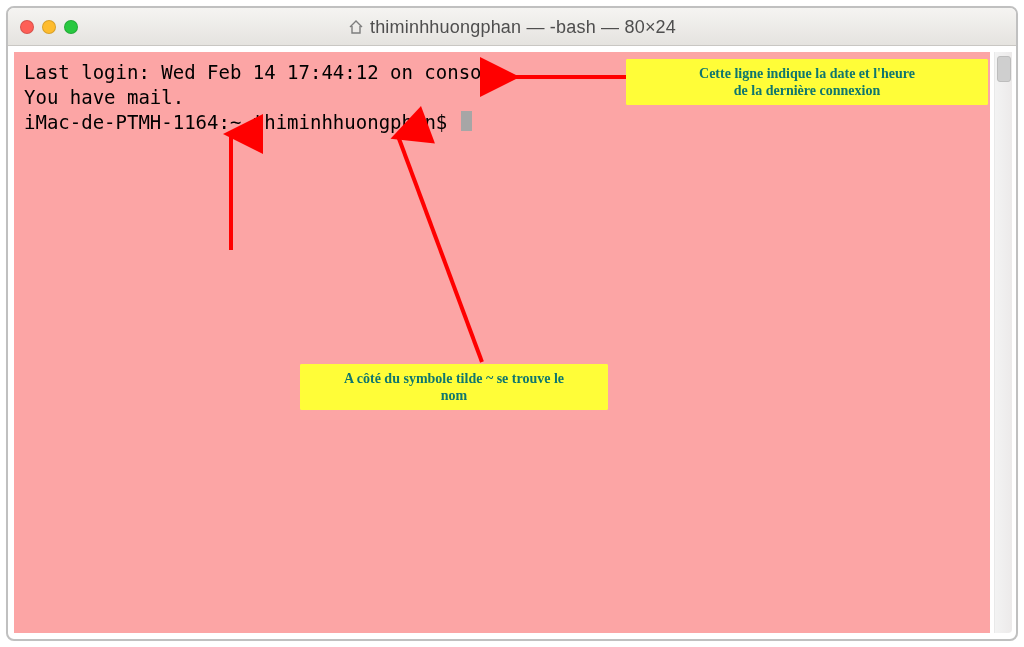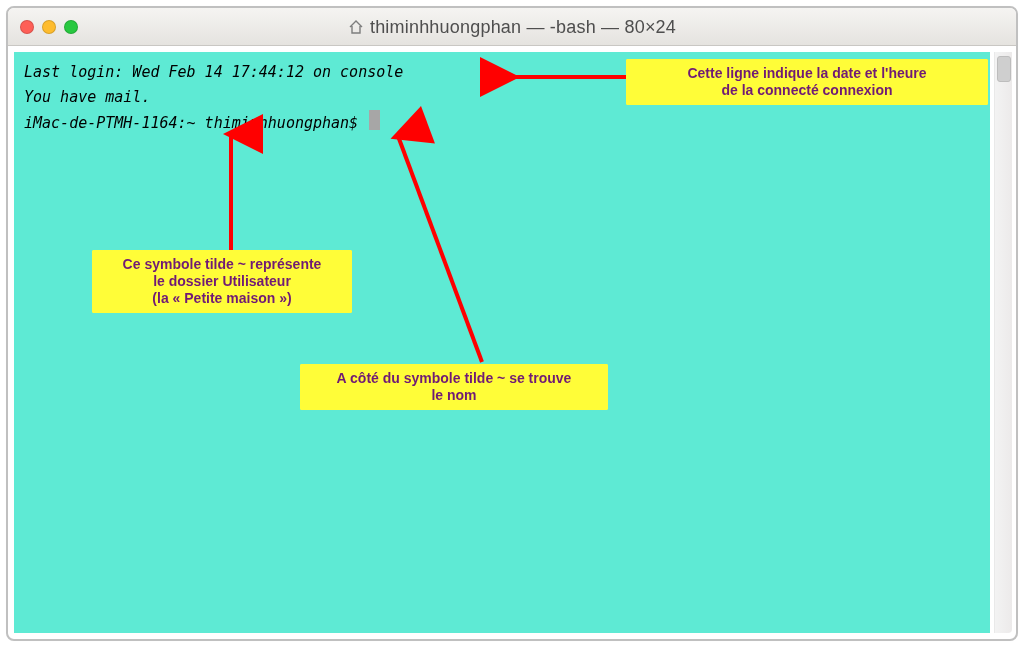--- a/index.html
+++ b/index.html
@@ -50,28 +50,27 @@
     color:#4e4e4e; font-size:18px; letter-spacing:0.2px;
     font-family: "Helvetica Neue", Arial, sans-serif;
   }
   .home-icon { margin-right:6px; color:#7d7d7d; display:inline-flex; }
   .home-icon svg { width:16px; height:16px; stroke:#7d7d7d; fill:none; stroke-width:1.4; }
 
   .term-area {
     position:absolute;
     left:6px; top:44px;
     right:26px; bottom:6px;
-    background:#5eead4;
+    background:#fca5a5;
     font-family: "Menlo","Consolas",monospace;
-    font-size:15px;
+    font-size:19px;
     line-height:25px;
     color:#000;
     padding: 8px 10px;
     white-space: pre;
-    font-style: italic;
   }
   .scrollbar-track {
     position:absolute;
     top:44px; bottom:6px; right:4px;
     width:18px;
     background: linear-gradient(to right,#f3f3f3,#eceaea);
     border-left:1px solid #e9e9e9;
     border-radius: 0 0 4px 0;
   }
   .scroll-thumb {
@@ -87,27 +86,27 @@
     width:11px; height:20px;
     background:#a7a6a6;
     vertical-align:-2px;
     margin-left:2px;
   }
 
   .callout {
     position:absolute;
     background:#fffd38;
     border:1px solid #fffd38;
-    color:#701a75;
+    color:#0f766e;
     font-weight:700;
     text-align:center;
     font-size:14px;
     padding:5px 28px;
     line-height:17px;
-    font-family: Liberation Sans, sans-serif;
+    font-family: Liberation Serif, serif;
     border-radius:1px;
   }
   .arrow {
     position:absolute;
     pointer-events:none;
   }
   .arrow svg { overflow:visible; }
 </style>
 </head>
 <body>
@@ -133,39 +132,34 @@
   <div class="term-area"><span>Last login: Wed Feb 14 17:44:12 on console</span>
 <span>You have mail.</span>
 <span>iMac-de-PTMH-1164:</span><span>~</span><span> thiminhhuongphan$ </span><span class="cursor-block"></span></div>
 
   <div class="scrollbar-track">
     <div class="scroll-thumb"></div>
   </div>
 
   <div class="callout" style="left:618px; top:51px; width:362px;">
     <span>Cette ligne indique la date et l'heure</span><br>
-    <span>de la connecté connexion</span>
+    <span>de la dernière connexion</span>
   </div>
 
   <div class="arrow" style="left:498px; top:59px; width:130px; height:20px;">
     <svg width="130" height="20">
       <defs>
         <marker id="ahL" markerWidth="12" markerHeight="12" refX="2" refY="5" orient="auto">
           <path d="M10 0 L0 5 L10 10 Z" fill="#ff0000"></path>
         </marker>
       </defs>
       <line x1="120" y1="10" x2="6" y2="10" stroke="#ff0000" stroke-width="4" marker-end="url(#ahL)"></line>
     </svg>
   </div>
 
-  <div class="callout" style="left:84px; top:242px; width:260px;">
-    <span>Ce symbole tilde ~ représente</span><br>
-    <span>le dossier Utilisateur</span><br>
-    <span>(la « Petite maison »)</span>
-  </div>
 
   <div class="arrow" style="left:195px; top:118px; width:60px; height:128px;">
     <svg width="60" height="128">
       <defs>
         <marker id="ahU1" markerWidth="12" markerHeight="12" refX="5" refY="2" orient="auto-start-reverse">
           <path d="M0 10 L5 0 L10 10 Z" fill="#ff0000"></path>
         </marker>
       </defs>
       <line x1="28" y1="124" x2="28" y2="8" stroke="#ff0000" stroke-width="4" marker-end="url(#ahU1)"></line>
     </svg>

